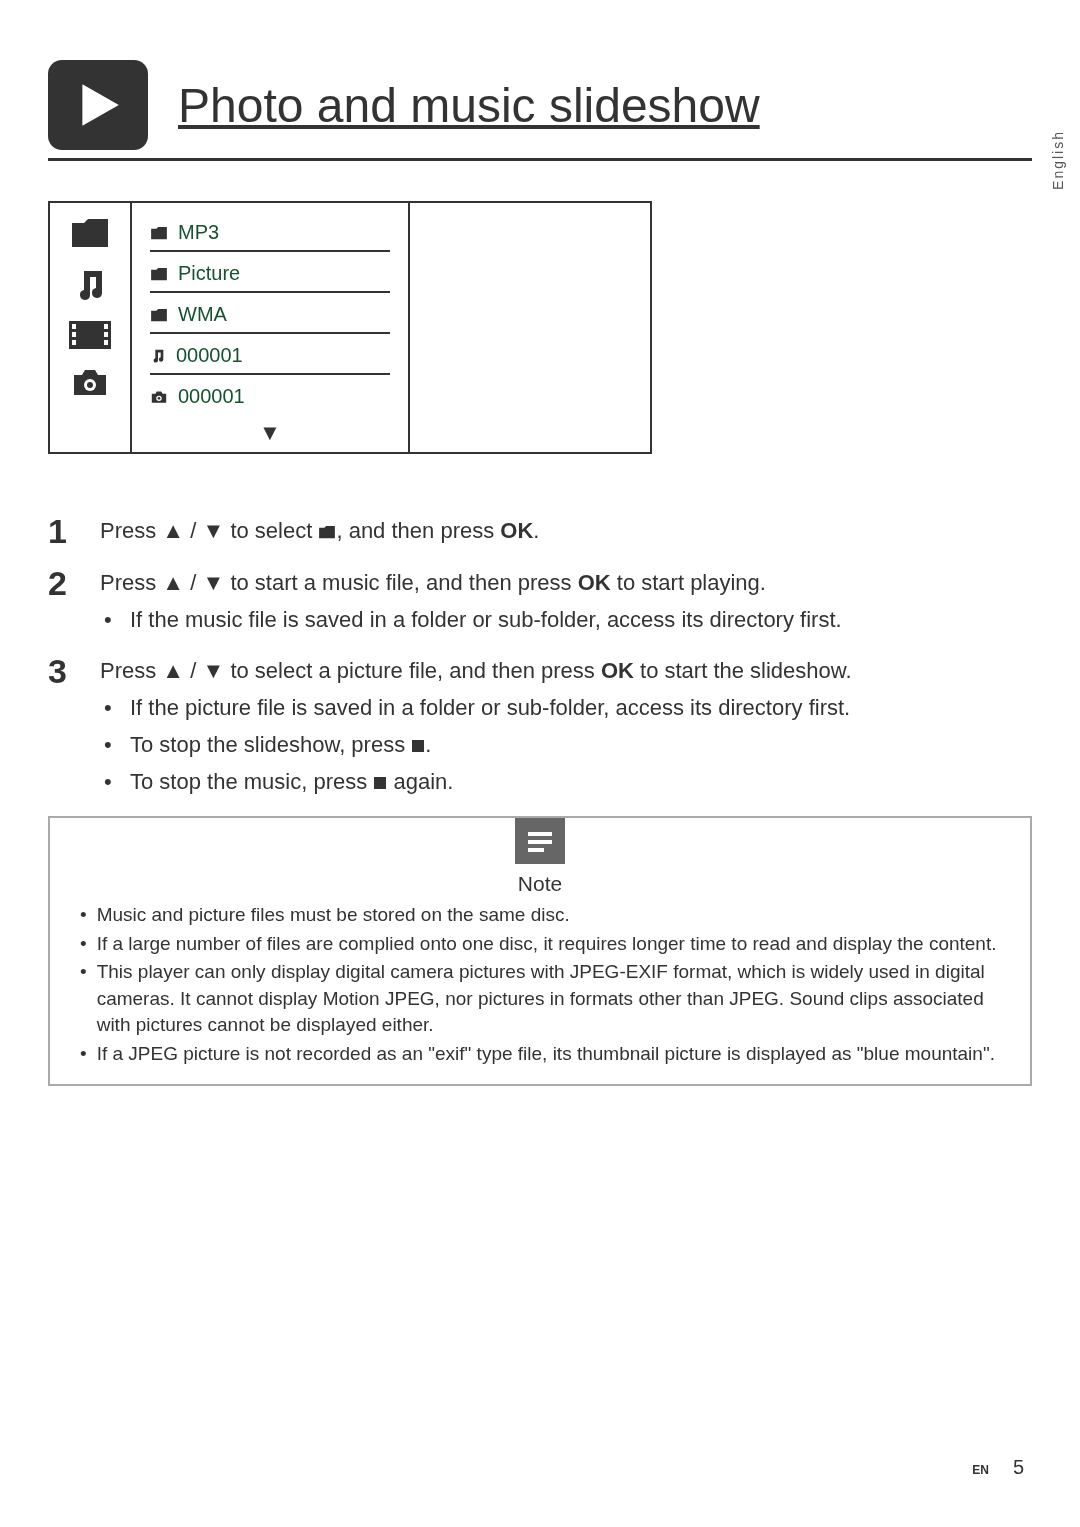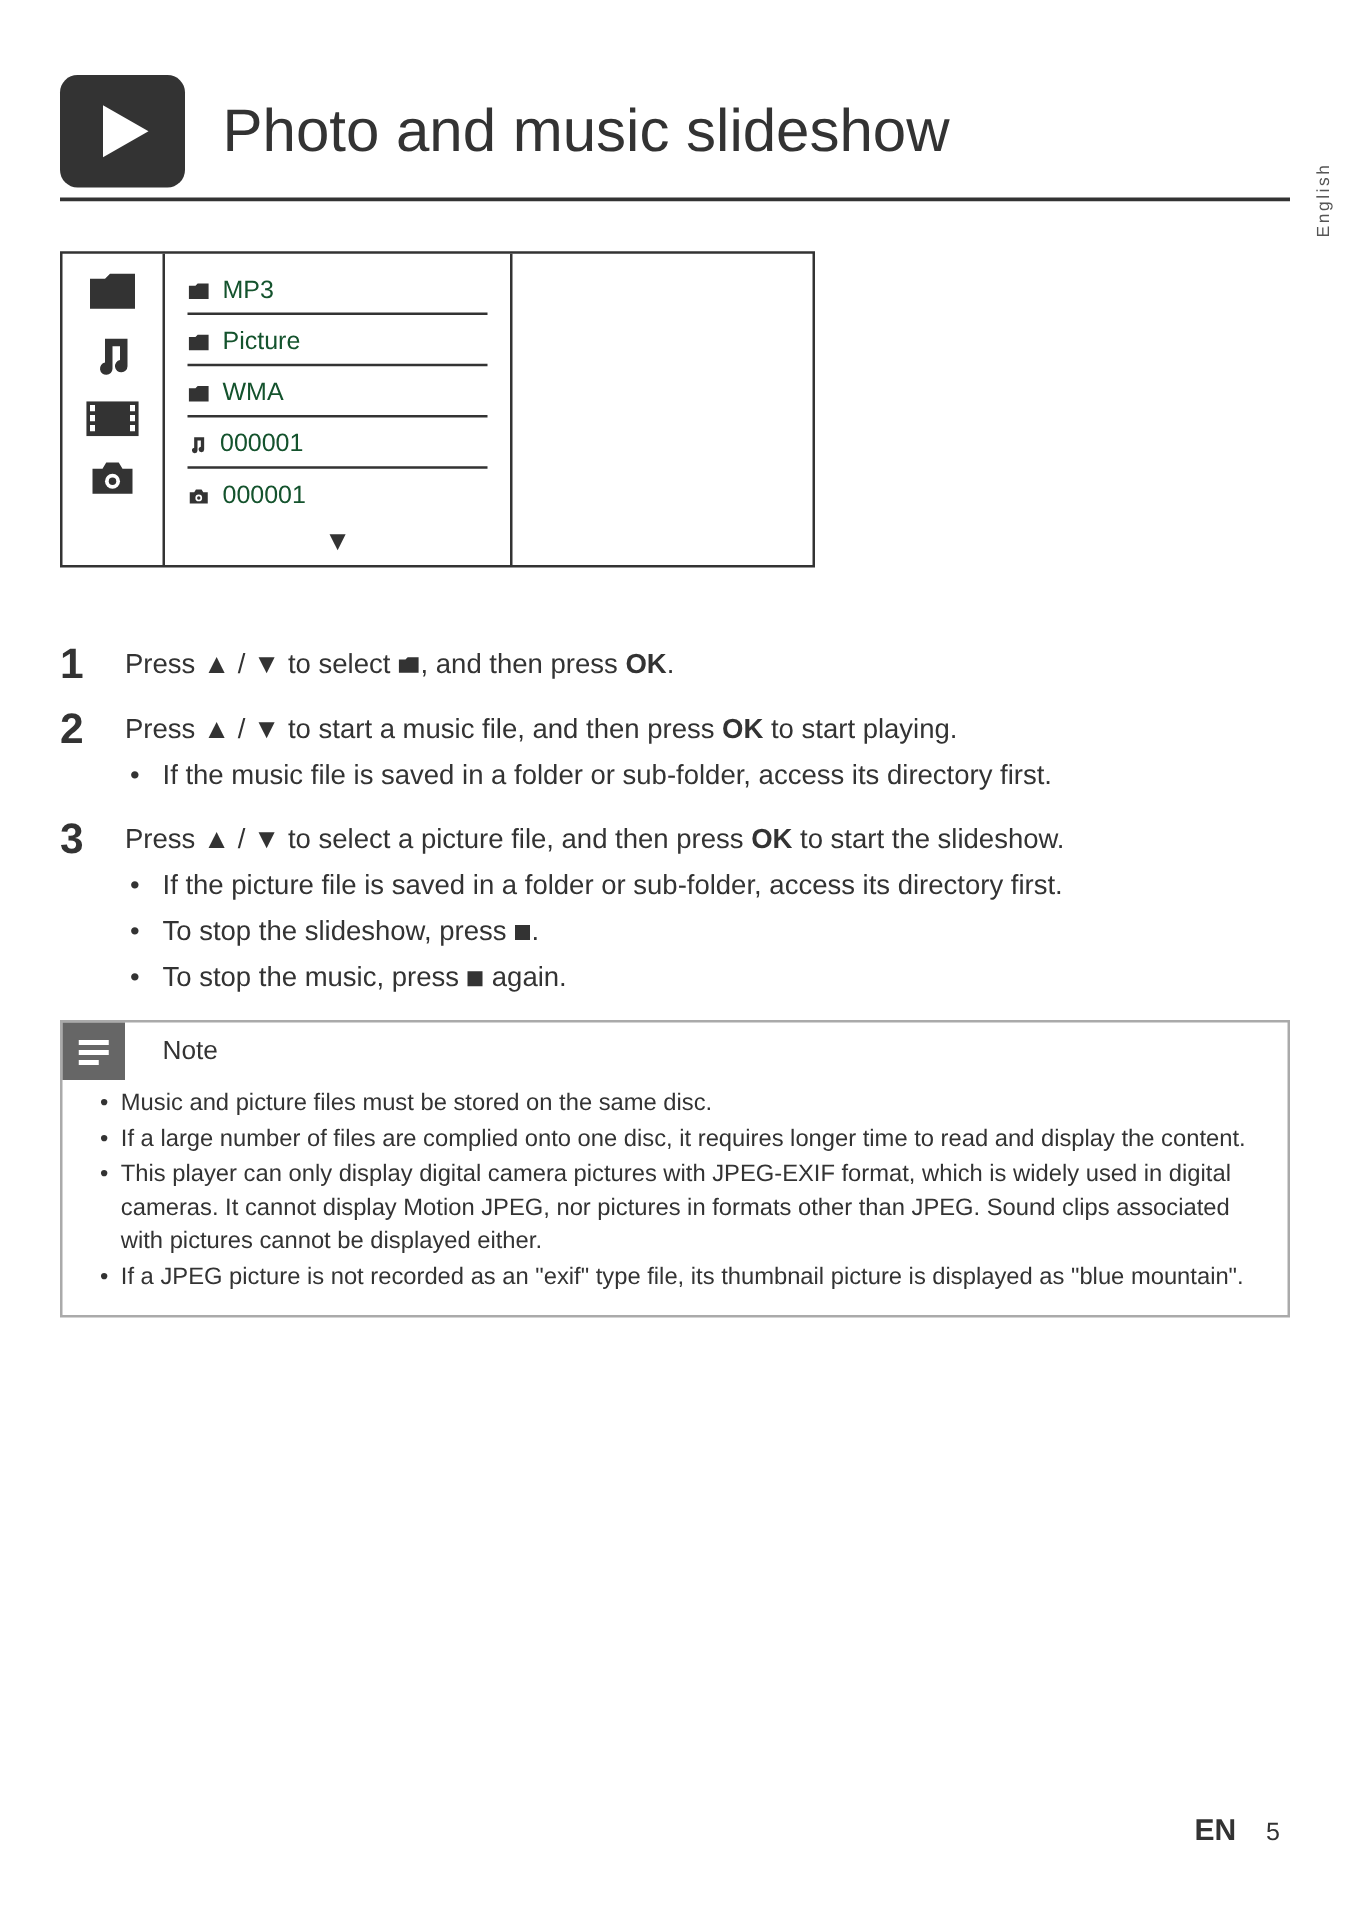--- a/index.html
+++ b/index.html
@@ -43,20 +43,21 @@
     border-radius: 14px;
     display: flex;
     align-items: center;
     justify-content: center;
     flex-shrink: 0;
   }
   .header-title {
     font-size: 48px;
     font-weight: 400;
     color: #333;
+    text-decoration: underline;
   }
   .menu-box {
     border: 2px solid #333;
     width: 600px;
     display: flex;
     margin-bottom: 60px;
   }
   .menu-left {
     width: 80px;
     border-right: 2px solid #333;
@@ -121,22 +122,23 @@
   }
   .bold { font-weight: 700; }
   .note-box {
     border: 2px solid #aaa;
     margin-top: 18px;
     padding: 0 0 14px 0;
   }
   .note-head {
     display: flex;
     align-items: center;
-    gap: 30px;
+    gap: 8px;
     padding: 0;
+    flex-direction: column;
   }
   .note-icon-wrap {
     width: 50px;
     height: 46px;
     background: #666;
     display: flex;
     align-items: center;
     justify-content: center;
   }
   .note-title {
@@ -160,21 +162,21 @@
   .footer {
     position: absolute;
     bottom: 48px;
     right: 56px;
     font-size: 20px;
     color: #333;
     display: flex;
     gap: 24px;
     align-items: baseline;
   }
-  .footer .lang { font-weight: 700; font-size: 24px; }
+  .footer .lang { font-weight: 700; font-size: 12px; }
   svg { display: block; }
 </style>
 </head>
 <body>
 
 <div class="page">
   <div class="lang-side">English</div>
 
   <div class="header">
     <div class="header-icon">

